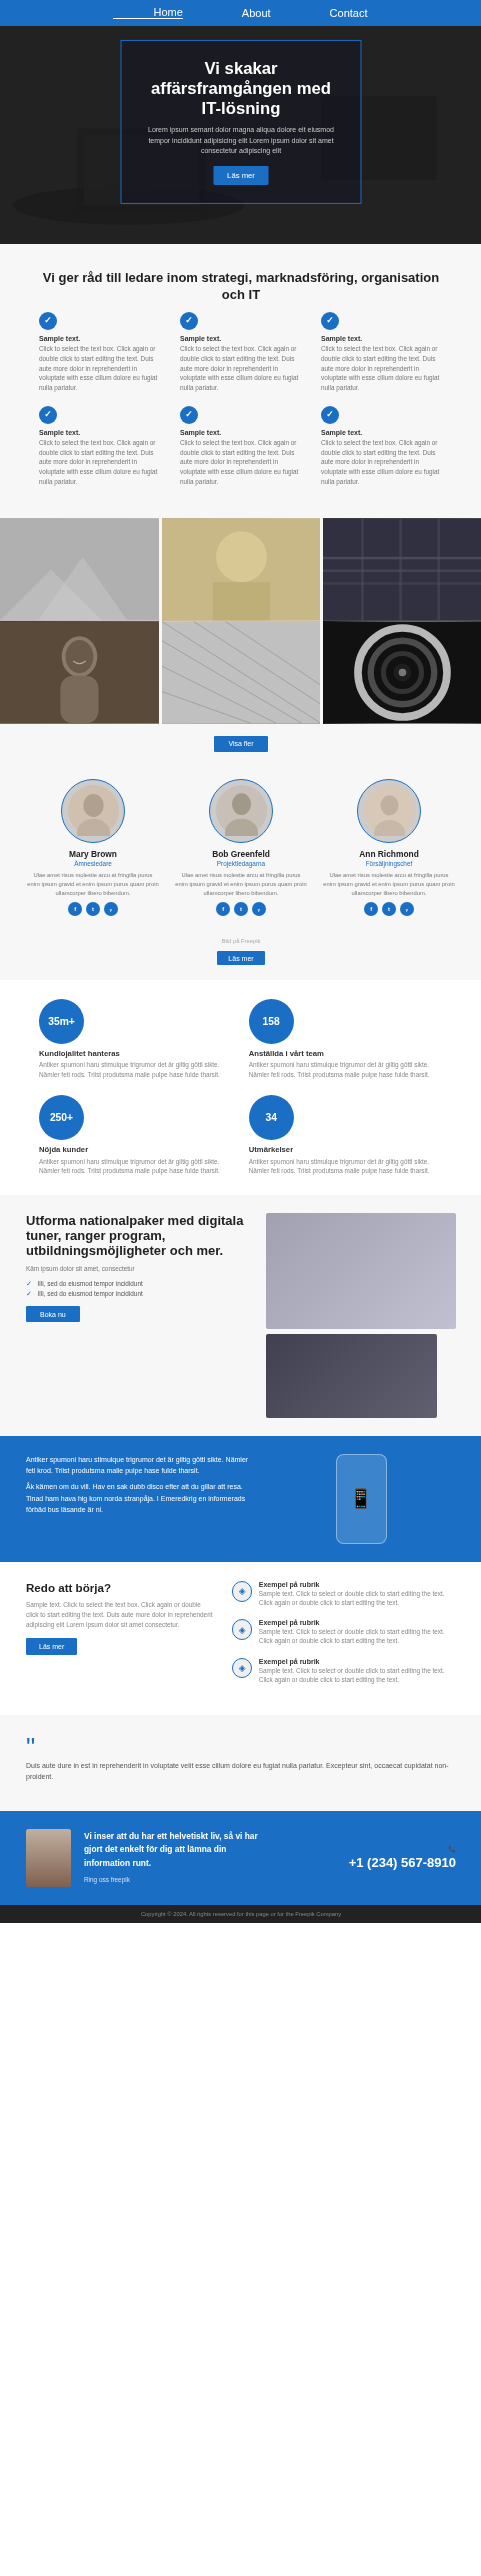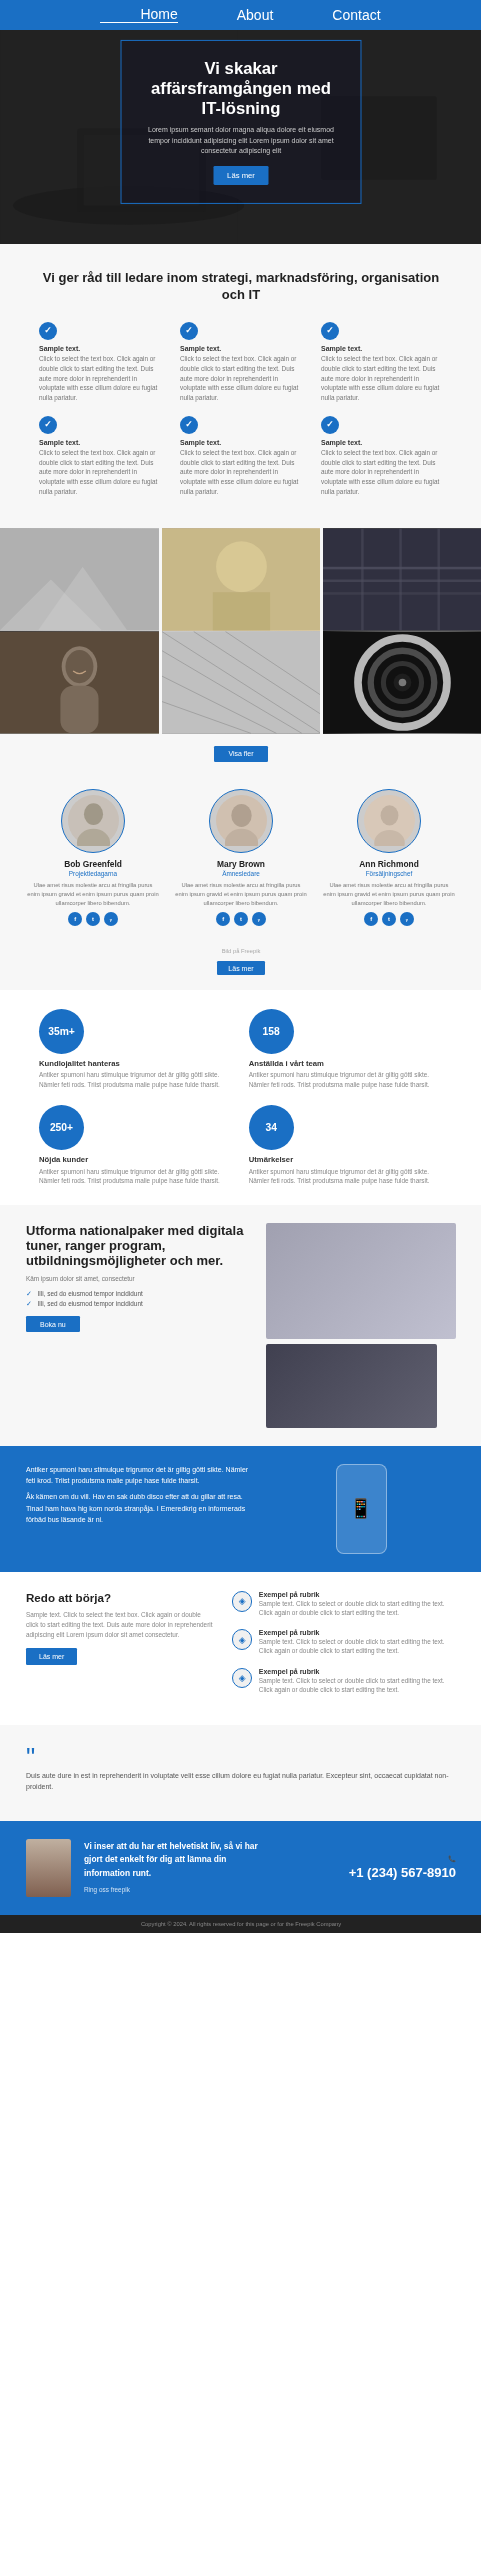--- a/index.html
+++ b/index.html
@@ -1,35 +1,35 @@
 <!DOCTYPE html>
 <html style="font-size:10.3px"><head>
   <meta charset="utf-8">
   <style>
     * { margin: 0; padding: 0; box-sizing: border-box; }
     body { font-family: Arial, sans-serif; width: 482px; overflow-x: hidden; background: #fff; }
 
     
     nav { background: #1a6fc4; display: flex; align-items: center; justify-content: center; gap: 19px; padding: 6.4px 0; position: absolute; top: 0; left: 0; right: 0; z-index: 10; }
-    nav a { color: #fff; text-decoration: none; font-size: 14px; padding-left: 40px; }
+    nav a { color: #fff; text-decoration: none; font-size: 11px; padding-left: 40px; }
     nav a.active { border-bottom: 1.3px solid #fff; }
 
     
     .hero { position: relative; width: 482px; height: 244px; background: #333; overflow: hidden; }
     .hero-bg { width: 100%; height: 100%; background: linear-gradient(135deg, #2a2a2a 0%, #555 100%); display: flex; align-items: center; justify-content: center; }
     .hero-overlay { position: absolute; top: 0; left: 0; right: 0; bottom: 0; background: rgba(20,20,20,0.55); }
     .hero-content { position: absolute; left: 50%; top: 50%; transform: translate(-50%, -50%); text-align: center; z-index: 5; }
     .hero-box { border: 1.3px solid #1a6fc4; padding: 18px 23px; background: rgba(10,10,40,0.3); min-width: 206px; }
     .hero-box h1 { color: #fff; font-size: 16.7px; font-weight: 900; line-height: 1.2; margin-bottom: 6.4px; }
     .hero-box p { color: #ccc; font-size: 7px; line-height: 1.5; margin-bottom: 9px; }
     .hero-btn { background: #1a6fc4; color: #fff; border: none; padding: 5.1px 14px; font-size: 7.7px; cursor: pointer; border-radius: 1.3px; }
 
     
     .advisors { background: #f7f7f7; padding: 26px 39px 19px; text-align: center; }
-    .advisors h2 { font-size: 13px; font-weight: 700; color: #222; margin-bottom: 18px; line-height: 1.3; }
+    .advisors h2 { font-size: 13px; font-weight: 700; color: #222; margin-bottom: 8px; line-height: 1.3; }
     .advisor-grid { display: grid; grid-template-columns: 1fr 1fr 1fr; gap: 13px 19px; margin-bottom: 6.4px; }
     .advisor-item { text-align: left; }
     .advisor-item .dot { width: 18px; height: 18px; background: #1a6fc4; border-radius: 50%; margin-bottom: 5.1px; display: flex; align-items: center; justify-content: center; }
     .advisor-item .dot span { color: #fff; font-size: 9px; font-weight: bold; line-height: 1; }
     .advisor-item .label { font-size: 7px; font-weight: 700; color: #333; margin-bottom: 2.6px; }
     .advisor-item p { font-size: 6.4px; color: #777; line-height: 1.5; }
 
     
     .photo-grid { display: grid; grid-template-columns: 1fr 1fr 1fr; gap: 2.6px; background: #f7f7f7; padding: 6.4px 0 0; }
     .photo-cell { height: 103px; background: #999; overflow: hidden; position: relative; }
@@ -268,51 +268,51 @@
 </div>
 <div class="show-more-wrap">
   <button class="show-more-btn">Visa fler</button>
 </div>
 
 <section class="team">
 
   <div class="team-member">
     <div class="team-avatar">
       <svg viewBox="0 0 80 80" xmlns="http://www.w3.org/2000/svg">
+        <circle cx="40" cy="40" r="40" fill="#d0c0b0"></circle>
+        <ellipse cx="40" cy="32" rx="16" ry="18" fill="#b0a090"></ellipse>
+        <ellipse cx="40" cy="75" rx="26" ry="22" fill="#c0b0a0"></ellipse>
+      </svg>
+    </div>
+    <div class="team-name">Mary Brown</div>
+    <div class="team-title">Ämnesledare</div>
+    <div class="team-desc">Ulae amet risus molestie arcu at fringilla purus enim ipsum gravid et enim ipsum purus quam proin ullamcorper libero bibendum.</div>
+    <div class="team-social">
+      <div class="social-icon">
+          <span>f</span>
+        </div>
+      <div class="social-icon">
+          <span>t</span>
+        </div>
+      <div class="social-icon">
+          <span>ᵧ</span>
+        </div>
+    </div>
+  </div>
+
+  <div class="team-member">
+    <div class="team-avatar">
+      <svg viewBox="0 0 80 80" xmlns="http://www.w3.org/2000/svg">
         <circle cx="40" cy="40" r="40" fill="#c8c0b8"></circle>
         <ellipse cx="40" cy="30" rx="15" ry="17" fill="#a09888"></ellipse>
         <ellipse cx="40" cy="75" rx="26" ry="22" fill="#b0a898"></ellipse>
       </svg>
     </div>
     <div class="team-name">Bob Greenfeld</div>
     <div class="team-title">Projektledagarna</div>
-    <div class="team-desc">Ulae amet risus molestie arcu at fringilla purus enim ipsum gravid et enim ipsum purus quam proin ullamcorper libero bibendum.</div>
-    <div class="team-social">
-      <div class="social-icon">
-          <span>f</span>
-        </div>
-      <div class="social-icon">
-          <span>t</span>
-        </div>
-      <div class="social-icon">
-          <span>ᵧ</span>
-        </div>
-    </div>
-  </div>
-
-  <div class="team-member">
-    <div class="team-avatar">
-      <svg viewBox="0 0 80 80" xmlns="http://www.w3.org/2000/svg">
-        <circle cx="40" cy="40" r="40" fill="#d0c0b0"></circle>
-        <ellipse cx="40" cy="32" rx="16" ry="18" fill="#b0a090"></ellipse>
-        <ellipse cx="40" cy="75" rx="26" ry="22" fill="#c0b0a0"></ellipse>
-      </svg>
-    </div>
-    <div class="team-name">Mary Brown</div>
-    <div class="team-title">Ämnesledare</div>
     <div class="team-desc">Ulae amet risus molestie arcu at fringilla purus enim ipsum gravid et enim ipsum purus quam proin ullamcorper libero bibendum.</div>
     <div class="team-social">
       <div class="social-icon">
           <span>f</span>
         </div>
       <div class="social-icon">
           <span>t</span>
         </div>
       <div class="social-icon">
           <span>ᵧ</span>

